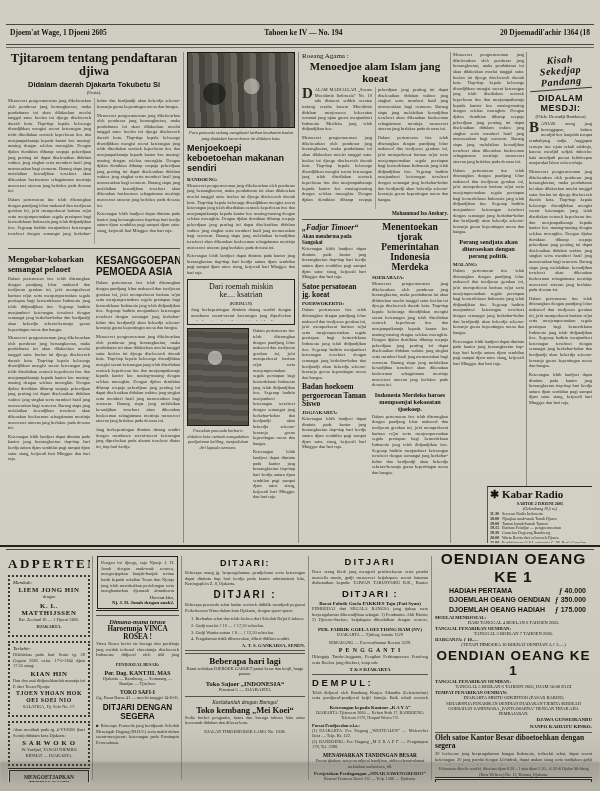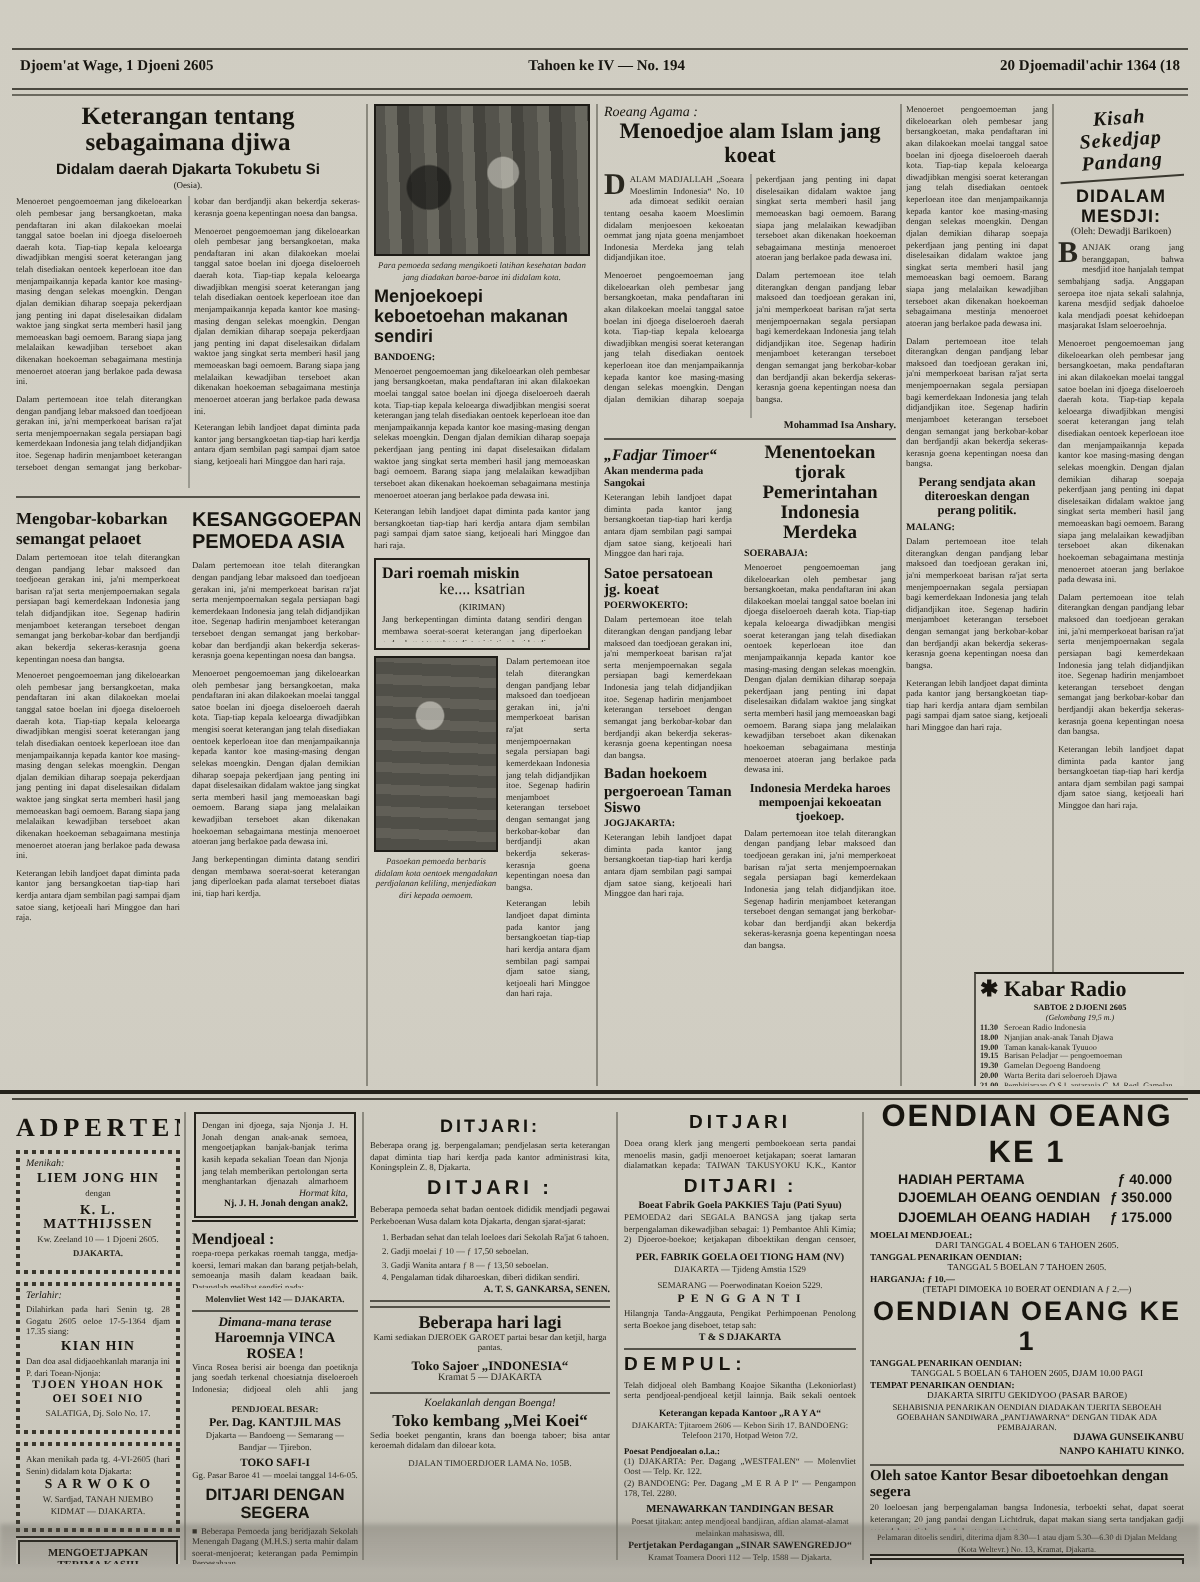--- a/index.html
+++ b/index.html
@@ -69,21 +69,21 @@
   </div>
   <div class="hr" style="top:44px"></div>
   <div class="hr" style="top:47px;height:.5px;background:#6b695f"></div>
 
   <div class="vr" style="left:183px;top:52px;height:491px"></div>
   <div class="vr" style="left:298px;top:52px;height:491px"></div>
   <div class="vr" style="left:450px;top:52px;height:491px"></div>
   <div class="vr" style="left:526px;top:52px;height:434px"></div>
 
   <div class="col" style="left:8px;width:172px">
-    <h1 class="h-main">Keterangan tentang sebagaimana djiwa</h1>
+    <h1 class="h-main">Tjitaroem tentang pendaftaran djiwa</h1>
     <h2 class="h-sub">Didalam daerah Djakarta Tokubetu Si</h2>
     <div class="note">(Oesia).</div>
     <div class="cols2" style="height:146px;overflow:hidden">
       <p class="t">Menoeroet pengoemoeman jang dikeloearkan oleh pembesar jang bersangkoetan, maka pendaftaran ini akan dilakoekan moelai tanggal satoe boelan ini djoega diseloeroeh daerah kota. Tiap-tiap kepala keloearga diwadjibkan mengisi soerat keterangan jang telah disediakan oentoek keperloean itoe dan menjampaikannja kepada kantor koe masing-masing dengan selekas moengkin. Dengan djalan demikian diharap soepaja pekerdjaan jang penting ini dapat diselesaikan didalam waktoe jang singkat serta memberi hasil jang memoeaskan bagi oemoem. Barang siapa jang melalaikan kewadjiban terseboet akan dikenakan hoekoeman sebagaimana mestinja menoeroet atoeran jang berlakoe pada dewasa ini.</p>
       <p class="t">Dalam pertemoean itoe telah diterangkan dengan pandjang lebar maksoed dan toedjoean gerakan ini, ja'ni memperkoeat barisan ra'jat serta menjempoernakan segala persiapan bagi kemerdekaan Indonesia jang telah didjandjikan itoe. Segenap hadirin menjamboet keterangan terseboet dengan semangat jang berkobar-kobar dan berdjandji akan bekerdja sekeras-kerasnja goena kepentingan noesa dan bangsa.</p>
       <p class="t">Menoeroet pengoemoeman jang dikeloearkan oleh pembesar jang bersangkoetan, maka pendaftaran ini akan dilakoekan moelai tanggal satoe boelan ini djoega diseloeroeh daerah kota. Tiap-tiap kepala keloearga diwadjibkan mengisi soerat keterangan jang telah disediakan oentoek keperloean itoe dan menjampaikannja kepada kantor koe masing-masing dengan selekas moengkin. Dengan djalan demikian diharap soepaja pekerdjaan jang penting ini dapat diselesaikan didalam waktoe jang singkat serta memberi hasil jang memoeaskan bagi oemoem. Barang siapa jang melalaikan kewadjiban terseboet akan dikenakan hoekoeman sebagaimana mestinja menoeroet atoeran jang berlakoe pada dewasa ini.</p>
       <p class="t">Keterangan lebih landjoet dapat diminta pada kantor jang bersangkoetan tiap-tiap hari kerdja antara djam sembilan pagi sampai djam satoe siang, ketjoeali hari Minggoe dan hari raja.</p>
     </div>
     <hr class="inrule">
     <div class="row">
@@ -103,39 +103,39 @@
   </div>
 
   <div class="col" style="left:187px;width:108px">
     <div class="photo ph1"></div>
     <p class="cap">Para pemoeda sedang mengikoeti latihan kesehatan badan jang diadakan baroe-baroe ini didalam kota.</p>
     <h3 class="h3sans" style="font-size:9px">Menjoekoepi keboetoehan makanan sendiri</h3>
     <div class="dateline">BANDOENG:</div>
     <p class="t">Menoeroet pengoemoeman jang dikeloearkan oleh pembesar jang bersangkoetan, maka pendaftaran ini akan dilakoekan moelai tanggal satoe boelan ini djoega diseloeroeh daerah kota. Tiap-tiap kepala keloearga diwadjibkan mengisi soerat keterangan jang telah disediakan oentoek keperloean itoe dan menjampaikannja kepada kantor koe masing-masing dengan selekas moengkin. Dengan djalan demikian diharap soepaja pekerdjaan jang penting ini dapat diselesaikan didalam waktoe jang singkat serta memberi hasil jang memoeaskan bagi oemoem. Barang siapa jang melalaikan kewadjiban terseboet akan dikenakan hoekoeman sebagaimana mestinja menoeroet atoeran jang berlakoe pada dewasa ini.</p>
     <p class="t">Keterangan lebih landjoet dapat diminta pada kantor jang bersangkoetan tiap-tiap hari kerdja antara djam sembilan pagi sampai djam satoe siang, ketjoeali hari Minggoe dan hari raja.</p>
     <div class="box-miskin">
-      <div style="font-size:8px;font-weight:bold;line-height:1.1">Dari roemah miskin</div>
+      <div style="font-size:8px;font-weight:normal;text-align:center;line-height:1.1">Dari roemah miskin</div>
       <div style="font-size:8px;font-weight:normal;text-align:center;line-height:1.1">ke.... ksatrian</div>
       <div class="note" style="margin:1px 0">(KIRIMAN)</div>
       <p class="t" style="height:14px;overflow:hidden;margin:0">Jang berkepentingan diminta datang sendiri dengan membawa soerat-soerat keterangan jang diperloekan pada alamat terseboet diatas ini, tiap hari kerdja.</p>
     </div>
     <div class="row" style="gap:4px">
       <div style="width:62px">
         <div class="photo ph2"></div>
         <p class="cap">Pasoekan pemoeda berbaris didalam kota oentoek mengadakan perdjalanan keliling, menjediakan diri kepada oemoem.</p>
       </div>
       <div style="flex:1;overflow:hidden">
         <p class="t">Dalam pertemoean itoe telah diterangkan dengan pandjang lebar maksoed dan toedjoean gerakan ini, ja'ni memperkoeat barisan ra'jat serta menjempoernakan segala persiapan bagi kemerdekaan Indonesia jang telah didjandjikan itoe. Segenap hadirin menjamboet keterangan terseboet dengan semangat jang berkobar-kobar dan berdjandji akan bekerdja sekeras-kerasnja goena kepentingan noesa dan bangsa.</p>
         <p class="t">Keterangan lebih landjoet dapat diminta pada kantor jang bersangkoetan tiap-tiap hari kerdja antara djam sembilan pagi sampai djam satoe siang, ketjoeali hari Minggoe dan hari raja.</p>
       </div>
     </div>
   </div>
 
   <div class="col" style="left:302px;width:146px">
-    <div style="font-size:7px;font-style:italic;margin-bottom:1px">Roeang Agama :</div>
+    <div style="font-size:7px;margin-bottom:1px">Roeang Agama :</div>
     <h2 style="font-size:11px;font-weight:bold;text-align:center;margin:0 0 3px 0;line-height:1.05">Menoedjoe alam Islam jang koeat</h2>
     <div class="cols2" style="height:122px;overflow:hidden">
       <p class="t"><span class="drop">D</span><span>ALAM MADJALLAH „Soeara Moeslimin Indonesia“ No. 10 ada dimoeat sedikit oeraian tentang oesaha kaoem Moeslimin didalam menjoesoen kekoeatan oemmat jang njata goena menjamboet Indonesia Merdeka jang telah didjandjikan itoe.</span></p>
       <p class="t">Menoeroet pengoemoeman jang dikeloearkan oleh pembesar jang bersangkoetan, maka pendaftaran ini akan dilakoekan moelai tanggal satoe boelan ini djoega diseloeroeh daerah kota. Tiap-tiap kepala keloearga diwadjibkan mengisi soerat keterangan jang telah disediakan oentoek keperloean itoe dan menjampaikannja kepada kantor koe masing-masing dengan selekas moengkin. Dengan djalan demikian diharap soepaja pekerdjaan jang penting ini dapat diselesaikan didalam waktoe jang singkat serta memberi hasil jang memoeaskan bagi oemoem. Barang siapa jang melalaikan kewadjiban terseboet akan dikenakan hoekoeman sebagaimana mestinja menoeroet atoeran jang berlakoe pada dewasa ini.</p>
       <p class="t">Dalam pertemoean itoe telah diterangkan dengan pandjang lebar maksoed dan toedjoean gerakan ini, ja'ni memperkoeat barisan ra'jat serta menjempoernakan segala persiapan bagi kemerdekaan Indonesia jang telah didjandjikan itoe. Segenap hadirin menjamboet keterangan terseboet dengan semangat jang berkobar-kobar dan berdjandji akan bekerdja sekeras-kerasnja goena kepentingan noesa dan bangsa.</p>
     </div>
     <div class="byline">Mohammad Isa Anshary.</div>
     <hr class="inrule" style="margin:2px 0">
     <div class="row">
       <div style="width:64px;overflow:hidden">
@@ -249,25 +249,20 @@
       <div style="font-size:5.4px;font-weight:bold;text-align:center">MENGOETJAPKAN TERIMA KASIH</div>
 
     </div>
   </div>
 
   <div class="bcol" style="left:96px;width:83px">
     <div class="solidbox" style="margin-top:0">
       <p class="t" style="height:34px;overflow:hidden;margin:0 0 1px 0">Dengan ini djoega, saja Njonja J. H. Jonah dengan anak-anak semoea, mengoetjapkan banjak-banjak terima kasih kepada sekalian Toean dan Njonja jang telah memberikan pertolongan serta menghantarkan djenazah almarhoem soeami kami ketempat peristirahatannja jang penghabisan.</p>
       <div style="font-size:4.8px;font-style:italic;text-align:right">Hormat kita,</div>
       <div style="font-size:4.8px;font-weight:bold;text-align:right">Nj. J. H. Jonah dengan anak2.</div>
-    </div>
-    <div>
-      <div style="font-size:8px;font-weight:bold">Mendjoeal :</div>
-      <p class="t" style="height:20px;overflow:hidden">roepa-roepa perkakas roemah tangga, medja-koersi, lemari makan dan barang petjah-belah, semoeanja masih dalam keadaan baik. Datanglah melihat sendiri pada:</p>
-      <div class="tc" style="font-weight:bold">Molenvliet West 142 — DJAKARTA.</div>
     </div>
     <hr class="inrule" style="margin:2px 0">
     <div>
       <div style="font-size:6.5px;font-weight:bold;font-style:italic;text-align:center">Dimana-mana terase</div>
       <div style="font-size:7.2px;font-weight:bold;text-align:center">Haroemnja VINCA ROSEA !</div>
       <p class="t" style="height:18px;overflow:hidden">Vinca Rosea berisi air boenga dan poetiknja jang soedah terkenal choesiatnja diseloeroeh Indonesia; didjoeal oleh ahli jang berpengalaman poeloehan tahoen lamanja.</p>
       <div class="tc" style="font-weight:bold">PENDJOEAL BESAR:</div>
       <div style="font-size:6px;font-weight:bold;text-align:center">Per. Dag. KANTJIL MAS</div>
       <div class="tc">Djakarta — Bandoeng — Semarang — Bandjar — Tjirebon.</div>
       <div style="font-size:5.6px;font-weight:bold;text-align:center">TOKO SAFI-I</div>

